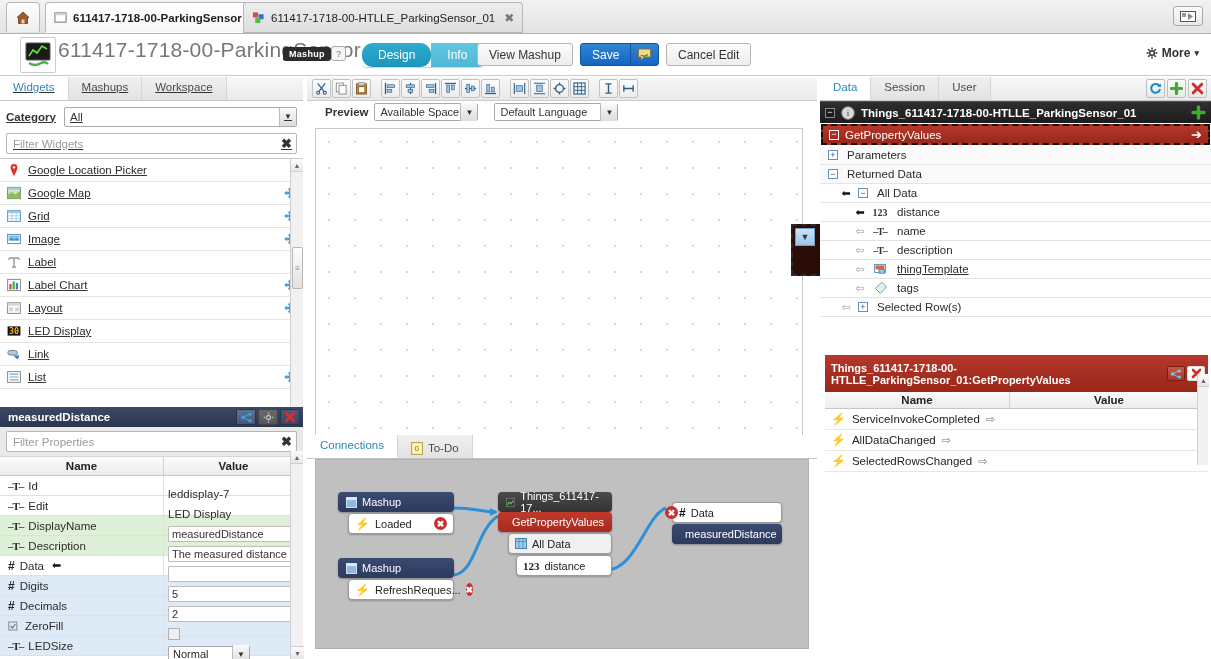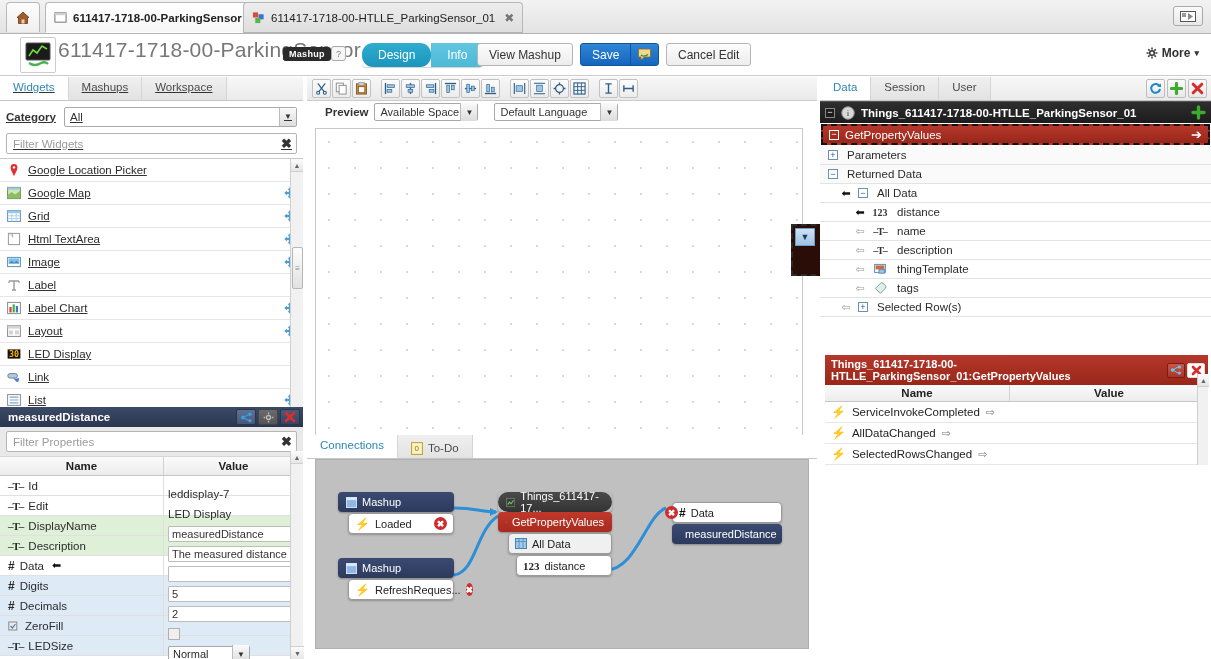--- a/index.html
+++ b/index.html
@@ -236,21 +236,21 @@
 
   
   .conn-panel { position:absolute; left:0; top:358px; width:510px; height:224px; }
   .conn-canvas { position:absolute; left:8px; top:24px; width:494px; height:190px;
                  background:#c0c0c0; border:1px solid #b0b0b0; overflow:hidden;}
   .node { position:absolute; border-radius:4px; overflow:hidden;
           box-shadow:0 1px 2px rgba(0,0,0,.3); }
   .n-hdr { height:20px; display:flex; align-items:center; gap:5px; padding:0 8px;
            font-size:11px; color:#fff; }
   .n-hdr.navy { background:linear-gradient(#3b4a72,#2c3a5c); }
-  .n-hdr.dark { background:linear-gradient(#4a4a4a,#333);border-radius:10px; }
+  .n-hdr.dark { background:linear-gradient(#4a4a4a,#333); }
   .n-hdr.red  { background:linear-gradient(#c0392b,#a82a1e); }
   .n-sub { height:21px; background:#fff; border:1px solid #9a9a9a; border-radius:4px;
            display:flex;align-items:center;gap:5px;padding:0 6px; font-size:11px; color:#222;
            box-shadow:0 1px 2px rgba(0,0,0,.25);}
   .n-sub.gray { background:#f0f0f0; }
   .redx-dot { width:13px;height:13px;border-radius:50%;background:#cc2d2d;
               display:flex;align-items:center;justify-content:center;color:#fff;
               font-size:9px;font-weight:bold; }
 
   
@@ -282,21 +282,21 @@
   .exp { width:10px;height:10px;border:1px solid #6b8fb5;background:#fff;
          display:flex;align-items:center;justify-content:center;
          font-size:9px; color:#2b5b8a; line-height:1; flex:0 0 auto;}
   .bind-arrow { font-size:11px; color:#111; width:12px; flex:0 0 auto; text-align:center;}
   .bind-arrow.gray { color:#9a9a9a; }
   .dtype { width:16px; flex:0 0 auto; font-size:9px; color:#333;
            display:flex; align-items:center; justify-content:center;}
 
   
   .evt-panel { position:absolute; left:5px; top:278px; width:383px; height:110px; }
-  .evt-head { height:30px; background:linear-gradient(#b5372b,#982719);
+  .evt-head { height:37px; background:linear-gradient(#b5372b,#982719);
               display:flex; align-items:center; padding:0 3px 0 6px;}
   .evt-head .t { color:#fff; font-size:11px; font-weight:bold; flex:1;}
   .evt-hb { width:18px;height:15px; margin-left:2px;
             display:flex;align-items:center;justify-content:center;
             background:linear-gradient(#c9584c,#a8362a); border:1px solid #7d1d12;
             border-radius:2px; cursor:pointer;}
   .evt-thead { display:flex; height:17px; background:linear-gradient(#fbfbfb,#ececec);
                border-bottom:1px solid #c7c7c7;}
   .evt-thead .c { font-size:11.5px; font-weight:bold; color:#222; text-align:center; padding-top:2px;}
   .evt-thead .c.n { width:185px; border-right:1px solid #d2d2d2;}
@@ -434,30 +434,20 @@
                 <path d="M7 0.8 L9 3 H7.8 V6.2 H11 V5 L13.2 7 L11 9 V7.8 H7.8 V11 H9 L7 13.2 L5 11 H6.2 V7.8 H3 V9 L0.8 7 L3 5 V6.2 H6.2 V3 H5 Z" fill="#4aa3e0" stroke="#2b7cb5" stroke-width="0.6"></path>
               </svg></span>
           </div>
           <div class="witem">
             <span class="wi-ico"><svg viewBox="0 0 14 14">
                 <rect x="0.6" y="1.6" width="12.8" height="10.8" fill="#fff" stroke="#5b8fb9"></rect>
                 <rect x="0.6" y="1.6" width="12.8" height="2.6" fill="#9cc7e8"></rect>
                 <path d="M0.6 6.8 H13.4 M0.6 9.6 H13.4 M4.8 4.2 V12.4 M9.2 4.2 V12.4" stroke="#9cc7e8" stroke-width="0.8"></path>
               </svg></span>
             <span class="nm">Grid</span>
-            <span class="drag-ico"><svg viewBox="0 0 14 14">
-                <path d="M7 0.8 L9 3 H7.8 V6.2 H11 V5 L13.2 7 L11 9 V7.8 H7.8 V11 H9 L7 13.2 L5 11 H6.2 V7.8 H3 V9 L0.8 7 L3 5 V6.2 H6.2 V3 H5 Z" fill="#4aa3e0" stroke="#2b7cb5" stroke-width="0.6"></path>
-              </svg></span>
-          </div>
-          <div class="witem">
-            <span class="wi-ico"><svg viewBox="0 0 14 14">
-                <rect x="1.4" y="1.4" width="11.2" height="11.2" fill="#fff" stroke="#9a9a9a"></rect>
-                <path d="M1.4 1.4 h4.2 v4.2" fill="#dcdcdc" stroke="#9a9a9a" stroke-width="0.7"></path>
-              </svg></span>
-            <span class="nm">Html TextArea</span>
             <span class="drag-ico"><svg viewBox="0 0 14 14">
                 <path d="M7 0.8 L9 3 H7.8 V6.2 H11 V5 L13.2 7 L11 9 V7.8 H7.8 V11 H9 L7 13.2 L5 11 H6.2 V7.8 H3 V9 L0.8 7 L3 5 V6.2 H6.2 V3 H5 Z" fill="#4aa3e0" stroke="#2b7cb5" stroke-width="0.6"></path>
               </svg></span>
           </div>
           <div class="witem">
             <span class="wi-ico"><svg viewBox="0 0 14 14">
                 <rect x="0.6" y="2.4" width="12.8" height="9.2" fill="#fff" stroke="#5b8fb9"></rect>
                 <rect x="1.6" y="3.4" width="10.8" height="5" fill="#7fc0e8"></rect>
                 <path d="M1.6 8.4 l3-2.6 2.6 2 2.4-2 2.8 2.6z" fill="#3f8ec0"></path>
               </svg></span>
@@ -1016,21 +1006,21 @@
         </div>
         <div class="tnode lvl3">
           <span class="bind-arrow gray">⇦</span>
           <span class="dtype">
             <svg width="12" height="12" viewBox="0 0 12 12">
               <rect x="0.6" y="1.4" width="10.8" height="8" fill="#fff" stroke="#5b8fb9"></rect>
               <rect x="1.6" y="2.4" width="8.8" height="4" fill="#d06a3a"></rect>
               <rect x="5" y="6.6" width="5.4" height="3.6" fill="#9cc7e8" stroke="#5b8fb9"></rect>
             </svg>
           </span>
-          <span style="margin-left: 3px;">thingTemplate</span>
+          <span style="margin-left: 3px; text-decoration: underline;">thingTemplate</span>
         </div>
         <div class="tnode lvl3">
           <span class="bind-arrow gray">⇦</span>
           <span class="dtype">
             <svg width="13" height="12" viewBox="0 0 13 12">
               <path d="M1.4 6.4 L6.6 1.2 a1.6 1.6 0 0 1 2.3 0 l2.6 2.6 a1.6 1.6 0 0 1 0 2.3 L6.4 11.4 z" fill="#dff0e8" stroke="#7aa890"></path>
             </svg>
           </span>
           <span style="margin-left: 3px;">tags</span>
         </div>

